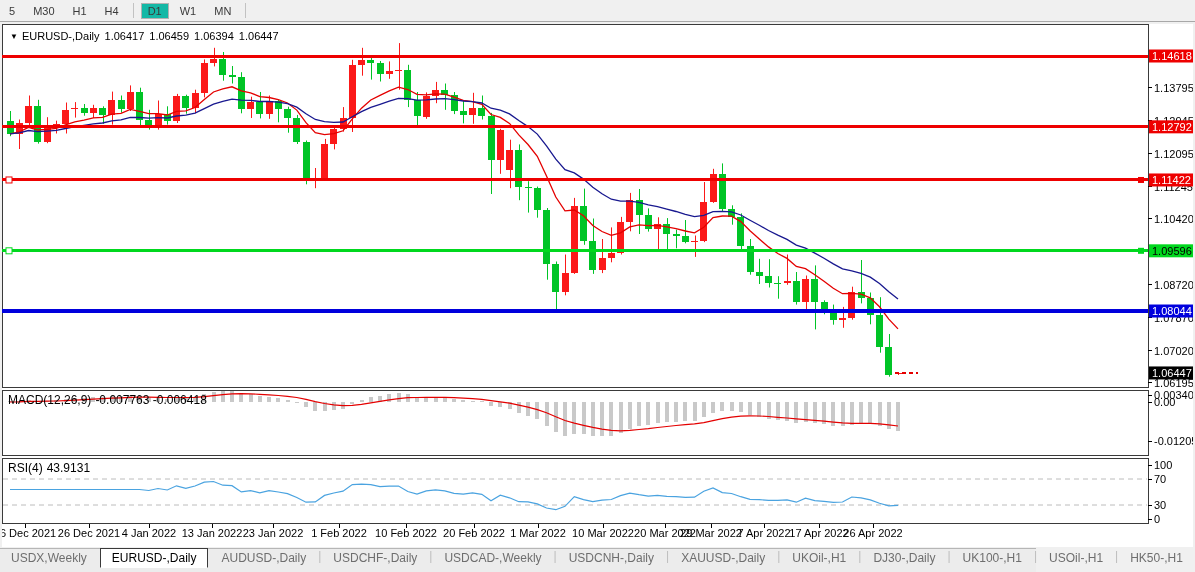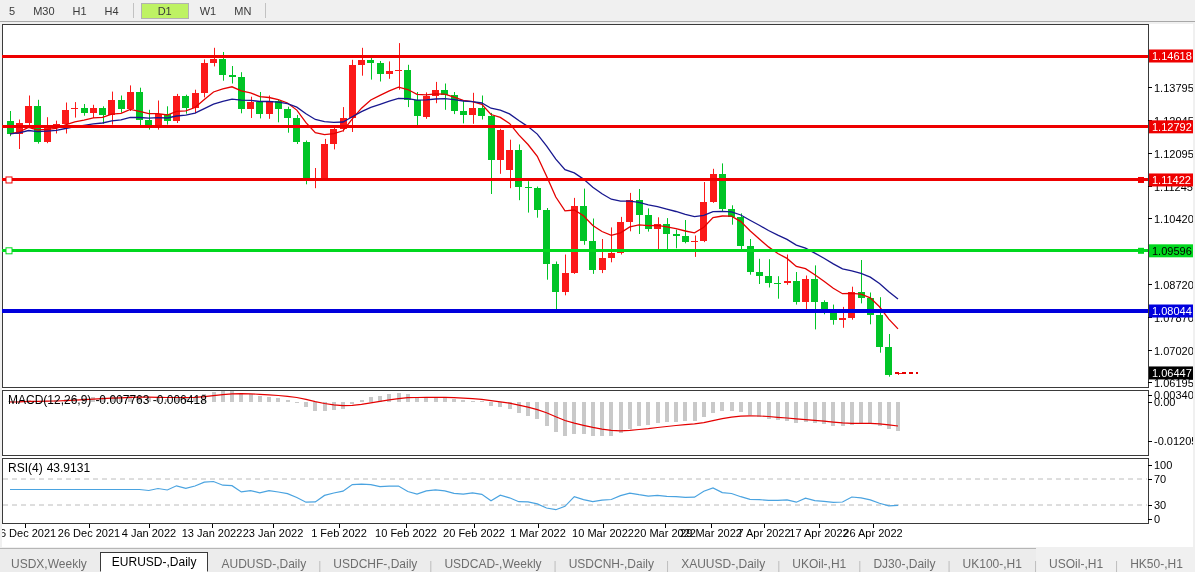--- a/index.html
+++ b/index.html
@@ -2,30 +2,30 @@
 <html><head>
 <meta charset="utf-8">
 <style>
   html,body{margin:0;padding:0}
   body{width:1195px;height:572px;overflow:hidden;background:#f0f0f0;
        font-family:"Liberation Sans",sans-serif;position:relative}
   .toolbar{position:absolute;left:0;top:0;width:1195px;height:21px;background:#f0f0f0;
            border-bottom:1px solid #a8a8a8;display:flex;align-items:center;
            font-size:11px;color:#3a3a3a;white-space:nowrap}
   .tf{padding:2px 7px;margin:0 2px}
-  .tf.active{background:#bef264;border:1px solid #b2b2b2;padding:1px 16px}
+  .tf.active{background:#14b8a6;border:1px solid #b2b2b2;padding:1px 6px}
   .tfsep{width:1px;height:15px;background:#c2c2c2;margin:0 5px}
   .chartwin{position:absolute;left:2px;top:24px;width:1191px;height:523px;background:#fff}
   .title{position:absolute;left:8px;top:6px;font-size:11px;color:#000;white-space:nowrap;z-index:5}
   .title .num{margin-left:5px}
   .caret{font-size:8px;margin-right:4px;vertical-align:1px;color:#000}
   .indlabel{position:absolute;font-size:12px;color:#000;white-space:nowrap;z-index:5}
   .indlabel .val{margin-left:4px}
   .tabbar{position:absolute;left:0;top:548px;width:1036px;height:24px;background:#ececec;
-          border-top:1px solid #b6b6b6;display:flex;align-items:flex-end;font-size:12px;color:#6e6e6e}
+          border-top:1px solid #b6b6b6;display:flex;align-items:flex-start;font-size:12px;color:#6e6e6e}
   .tab{padding:2px 11px;white-space:nowrap}
   .tab.active{background:#fff;border:1px solid #3a3a3a;border-bottom:1px solid #fff;
               color:#000;margin:0 2px;position:relative;top:-1px}
   .tabsep{color:#bdbdbd;padding:0 1px}
   .tabarrows{margin-left:auto;display:flex;gap:7px;padding-right:8px;color:#3a3a3a;font-size:9px}
   svg text{font-family:"Liberation Sans",sans-serif}
 </style>
 </head>
 <body>
 
@@ -35,20 +35,23 @@
     <span class="tf">H1</span>
     <span class="tf">H4</span>
     <span class="tfsep"></span>
     <span class="tf active">D1</span>
     <span class="tf">W1</span>
     <span class="tf">MN</span>
     <span class="tfsep"></span>
   </div>
 
 <div class="chartwin">
+  <div class="title">
+    <span class="caret">▼</span><span>EURUSD-,Daily</span><span class="num">1.06417</span><span class="num">1.06459</span><span class="num">1.06394</span><span class="num">1.06447</span>
+  </div>
   <div class="indlabel" style="left:6px;top:369px">
     <span>MACD(12,26,9)</span><span class="val">-0.007763 -0.006418</span>
   </div>
   <div class="indlabel" style="left:6px;top:437px">
     <span>RSI(4)</span><span class="val">43.9131</span>
   </div>
   <svg id="csvg" width="1191" height="523">
       <rect x="0.5" y="0.5" width="1146" height="363" fill="#fff" stroke="#3a3a3a" shape-rendering="crispEdges"></rect>
       <rect x="0.5" y="366.5" width="1146" height="65" fill="#fff" stroke="#3a3a3a" shape-rendering="crispEdges"></rect>
       <rect x="0.5" y="434.5" width="1146" height="65" fill="#fff" stroke="#3a3a3a" shape-rendering="crispEdges"></rect>

